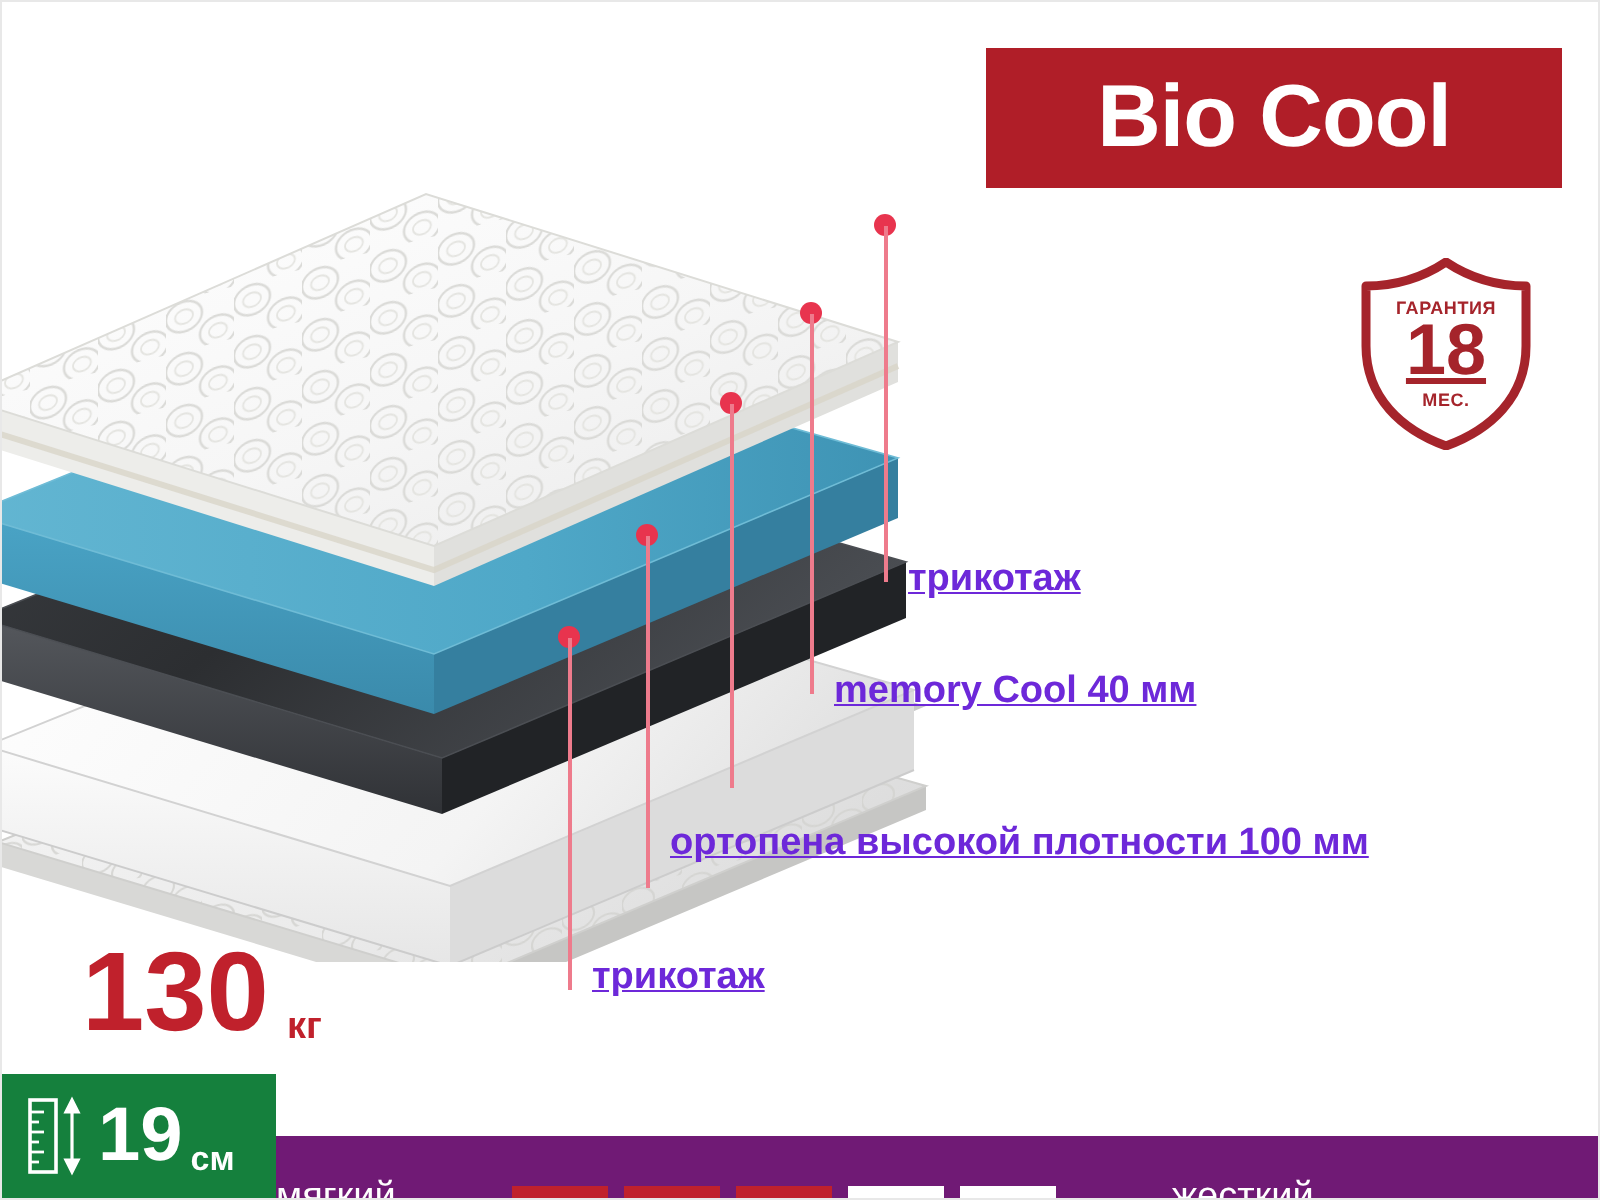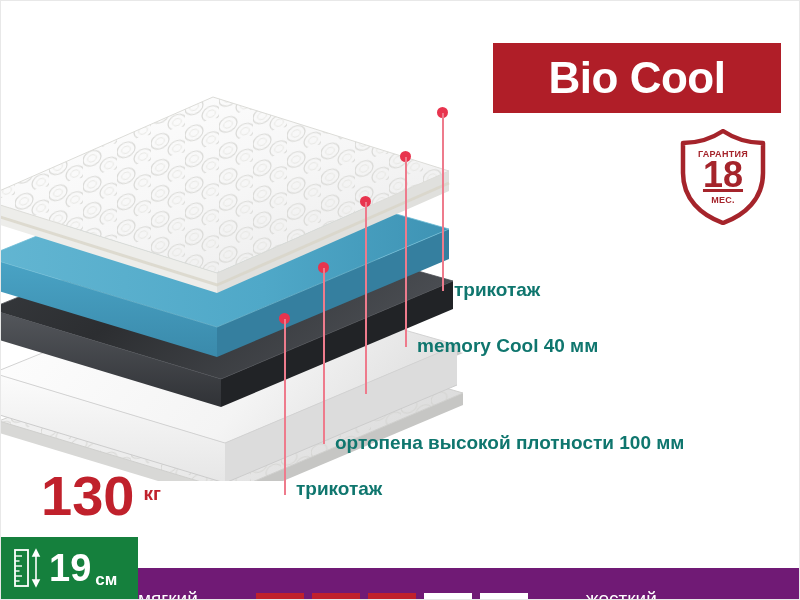--- a/index.html
+++ b/index.html
@@ -17,21 +17,21 @@
     background: #ffffff;
     overflow: hidden;
     box-sizing: border-box;
     border: 1px solid #e8e8e8;
   }
 
   
   .title-banner {
     position: absolute;
     left: 492px;
-    top: 42px;
+    top: 23px;
     width: 288px;
     height: 70px;
     background: #B01E28;
     display: flex;
     align-items: center;
     justify-content: center;
   }
   .title-banner .title-text {
     color: #ffffff;
     font-size: 44px;
@@ -101,22 +101,23 @@
     height: 11px;
     border-radius: 50%;
     background: #E8344E;
   }
 
   
   .layer-label {
     position: absolute;
     font-size: 19px;
     font-weight: bold;
-    color: #0f766e;
+    color: #6d28d9;
     white-space: nowrap;
+    text-decoration: underline;
   }
 
   
   .weight-row {
     position: absolute;
     left: 28px;
     top: 462px;
     height: 66px;
     display: flex;
     align-items: center;
@@ -127,21 +128,21 @@
     margin-left: 12px;
     font-size: 56px;
     font-weight: bold;
     color: #C0212C;
     line-height: 1;
     text-align: center;
   }
   .weight-unit {
     margin-left: 9px;
     align-self: flex-end;
-    margin-bottom: 24px;
+    margin-bottom: 4px;
     font-size: 19px;
     font-weight: bold;
     color: #C0212C;
   }
 
   
   .bottom-bar {
     position: absolute;
     left: 0;
     bottom: 0;
@@ -331,21 +332,21 @@
 
   <div class="leader-dot" style="left:399px; top:150px;"></div>
   <div class="leader" style="left:404px; top:156px; height:190px;"></div>
   <div class="layer-label" style="left:416px; top:334px;">memory Cool 40 мм</div>
 
   <div class="leader-dot" style="left:359px; top:195px;"></div>
   <div class="leader" style="left:364px; top:201px; height:192px;"></div>
 
   <div class="leader-dot" style="left:317px; top:261px;"></div>
   <div class="leader" style="left:322px; top:267px; height:176px;"></div>
-  <div class="layer-label" style="left:334px; top:431px;">ортопена высокой плотности 100 мм</div>
+  <div class="layer-label" style="left:334px; top:410px;">ортопена высокой плотности 100 мм</div>
 
   <div class="leader-dot" style="left:278px; top:312px;"></div>
   <div class="leader" style="left:283px; top:318px; height:176px;"></div>
   <div class="layer-label" style="left:295px; top:477px;">трикотаж</div>
 
   <div class="weight-row">
     <span class="weight-num">130</span>
     <span class="weight-unit">кг</span>
   </div>
 

